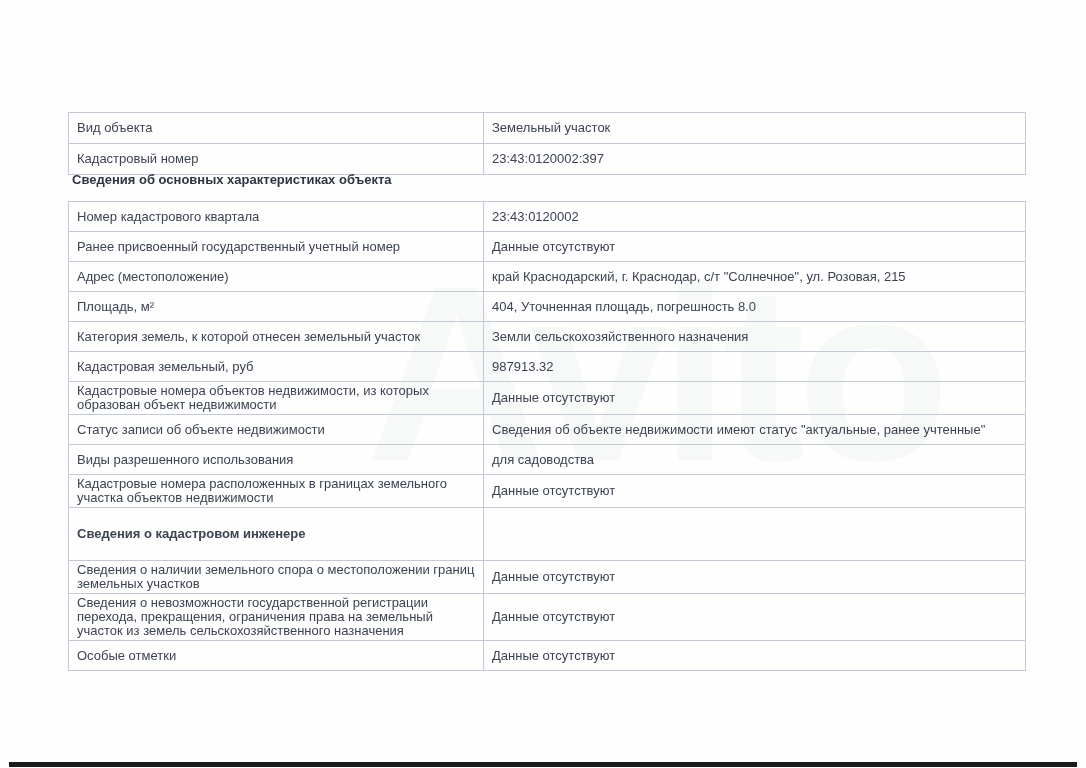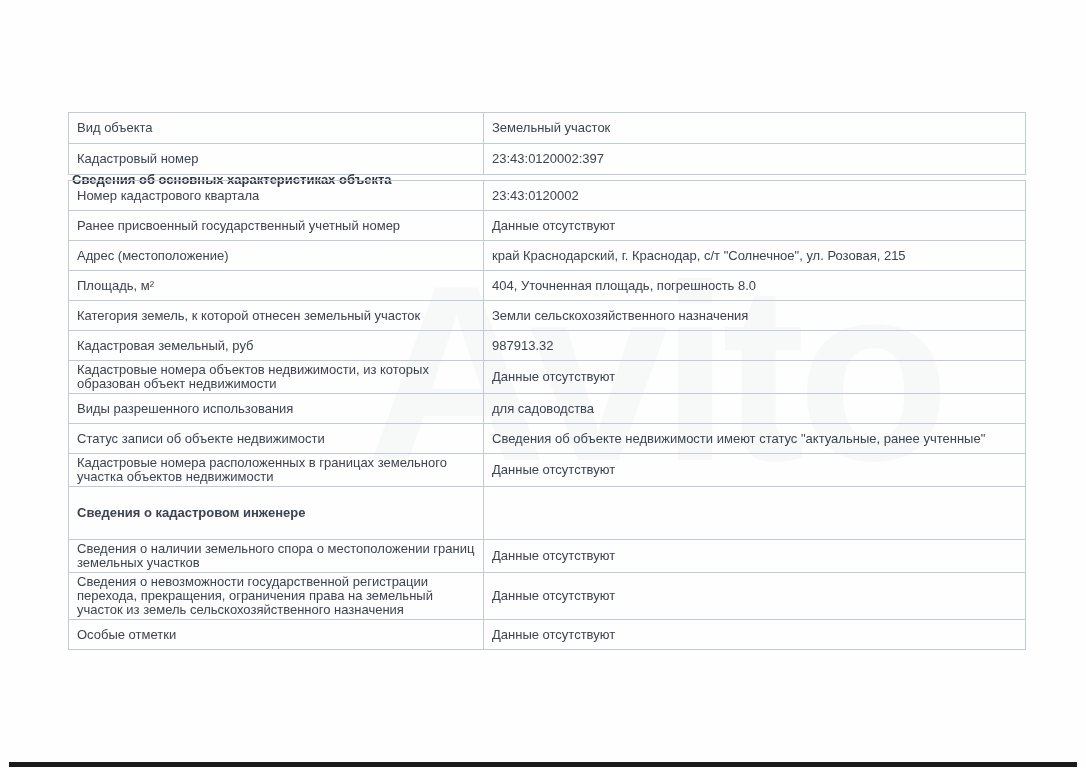--- a/index.html
+++ b/index.html
@@ -31,21 +31,21 @@
     user-select: none;
     pointer-events: none;
   }
   table {
     border-collapse: collapse;
     table-layout: fixed;
     width: 945px;
     background: transparent;
   }
   #summary-table { position: absolute; left: 68px; top: 112px; }
-  #details-table { position: absolute; left: 68px; top: 180px; border-radius: 21px; }
+  #details-table { position: absolute; left: 68px; top: 201px; border-radius: 21px; }
   td {
     border: 1px solid #c2cad6;
     font-size: 13px;
     line-height: 14px;
     color: #3c4351;
     padding: 2px 8px;
     vertical-align: middle;
     height: 25px;
   }
   #summary-table td { height: 26px; }
@@ -116,26 +116,26 @@
       </tr>
       <tr>
         <td class="lbl">Кадастровая земельный, руб</td>
         <td class="val">987913.32</td>
       </tr>
       <tr>
         <td class="lbl">Кадастровые номера объектов недвижимости, из которых образован объект недвижимости</td>
         <td class="val">Данные отсутствуют</td>
       </tr>
       <tr>
+        <td class="lbl">Статус записи об объекте недвижимости</td>
+        <td class="val">Сведения об объекте недвижимости имеют статус "актуальные, ранее учтенные"</td>
+      </tr>
+      <tr>
         <td class="lbl">Виды разрешенного использования</td>
         <td class="val">для садоводства</td>
-      </tr>
-      <tr>
-        <td class="lbl">Статус записи об объекте недвижимости</td>
-        <td class="val">Сведения об объекте недвижимости имеют статус "актуальные, ранее учтенные"</td>
       </tr>
       <tr>
         <td class="lbl">Кадастровые номера расположенных в границах земельного участка объектов недвижимости</td>
         <td class="val">Данные отсутствуют</td>
       </tr>
       <tr class="row-tall">
         <td class="lbl">Сведения о кадастровом инженере</td>
         <td class="val"></td>
       </tr>
       <tr>

